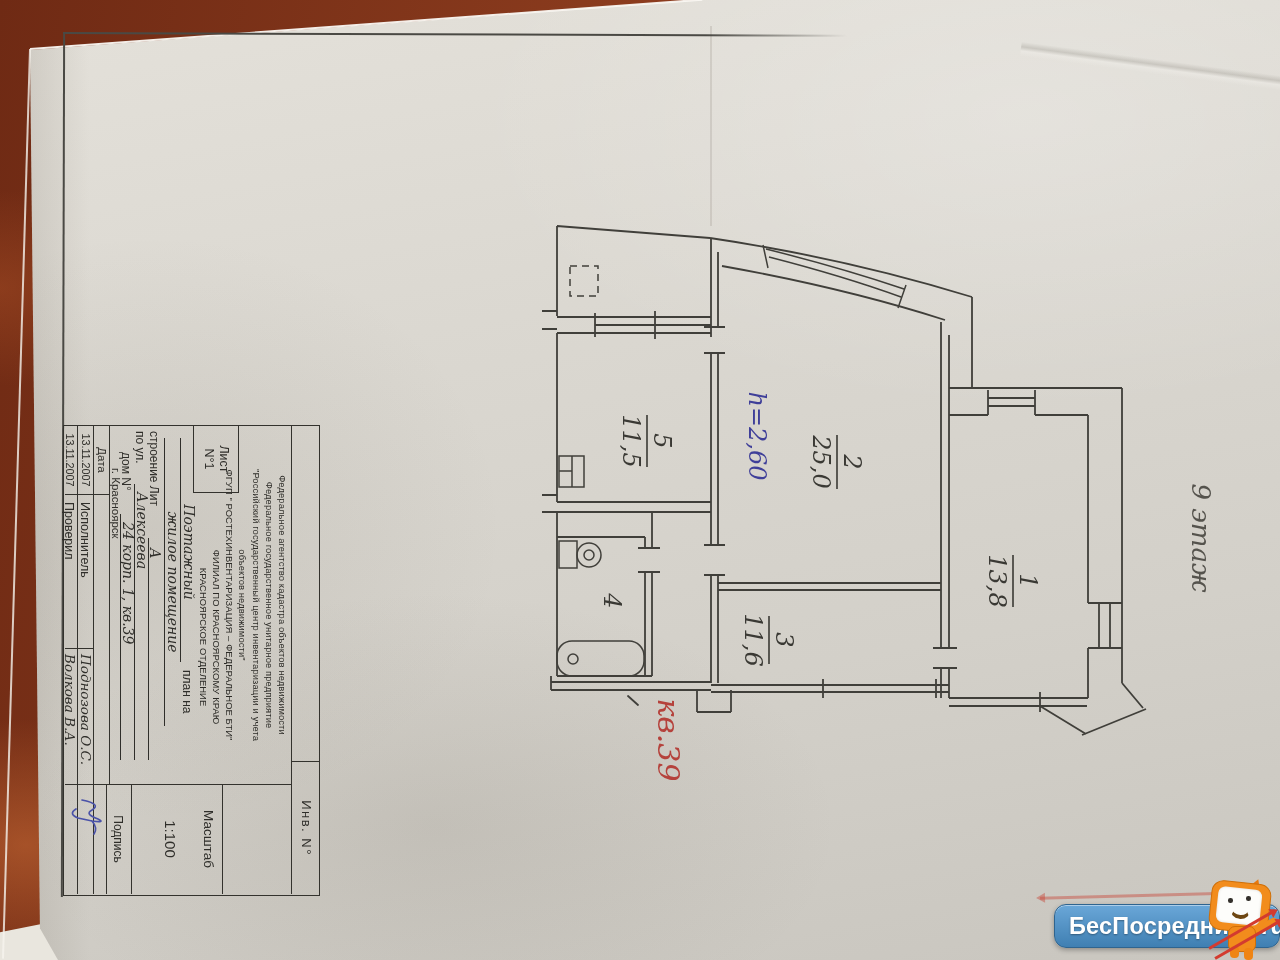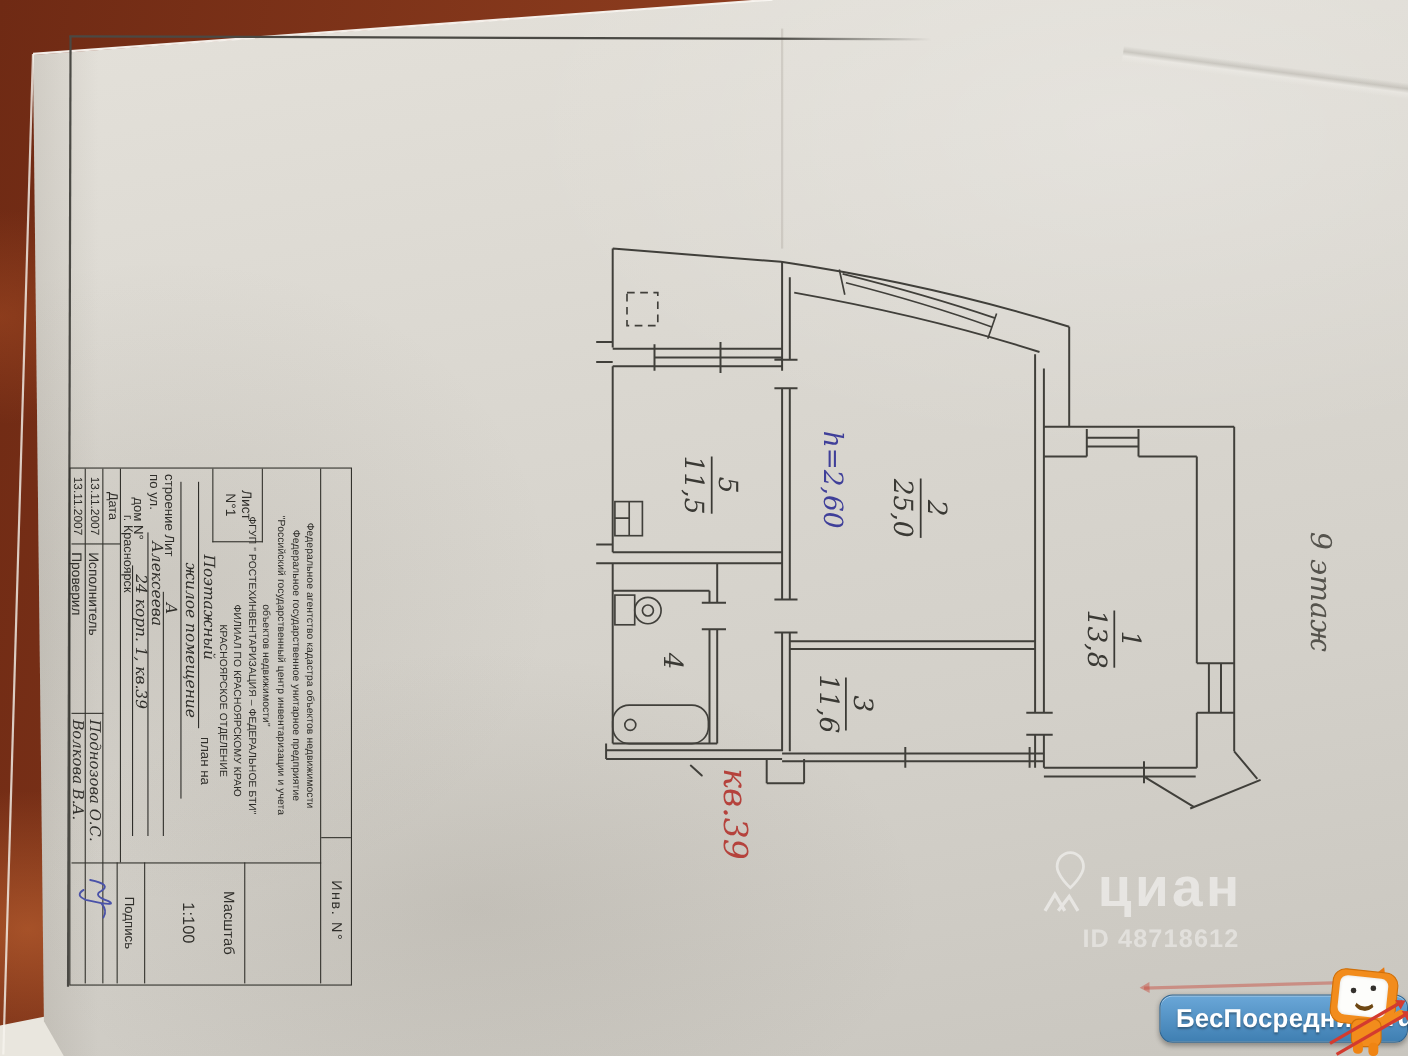--- a/index.html
+++ b/index.html
@@ -250,30 +250,20 @@
     </g>
     <g transform="translate(668,740) rotate(90)">
       <text class="red-ink" y="10">кв.39</text>
     </g>
     <g transform="translate(1201,538) rotate(90)">
       <text class="note" y="9">9 этаж</text>
     </g>
     <path d="M628,696 l10,9" stroke="#4a52a8" stroke-width="2.5" stroke-linecap="round"></path>
   </svg>
 
-  <div class="wm">
-    <svg width="30" height="38" style="position:absolute;left:12px;top:2px">
-      <path d="M15,3 C8,3 3,9 3,16 C3,24 15,35 15,35 C15,35 27,24 27,16 C27,9 22,3 15,3 Z" stroke="rgba(255,255,255,.5)" stroke-width="2.5" fill="none"></path>
-    </svg>
-    <svg width="34" height="22" style="position:absolute;left:2px;top:38px">
-      <path d="M2,20 L11,5 L20,20 M14,20 L24,7 L32,20" stroke="rgba(255,255,255,.5)" stroke-width="3" fill="none"></path>
-    </svg>
-    <div class="wm-brand">циан</div>
-    <div class="wm-id">ID 48718612</div>
-  </div>
 
   <div class="long-arrow"></div>
   <div class="banner">
     <span class="site">БесПосредника</span>
     <span class="tld">.ru</span>
   </div>
   <div class="mascot">
     <div class="m-ear l"></div>
     <div class="m-ear r"></div>
     <div class="m-head"></div>

